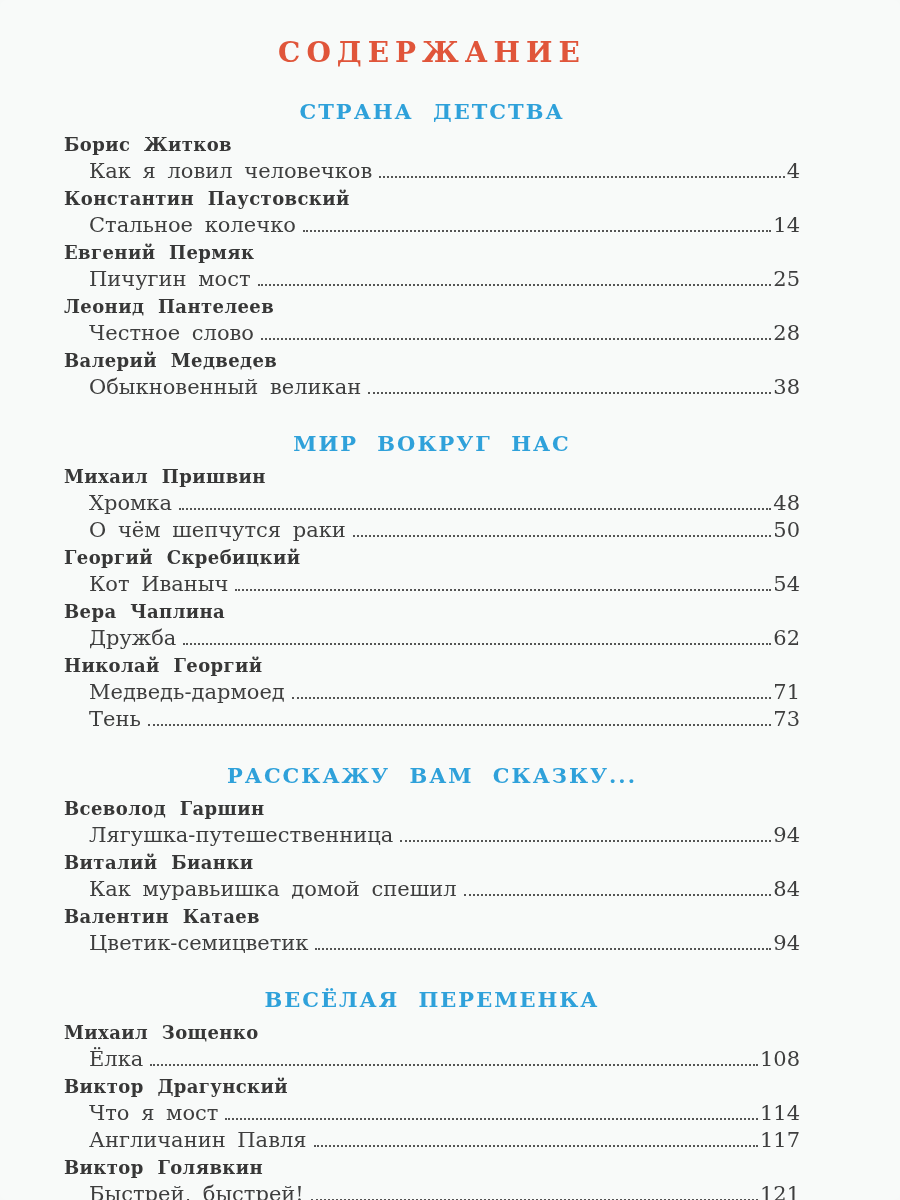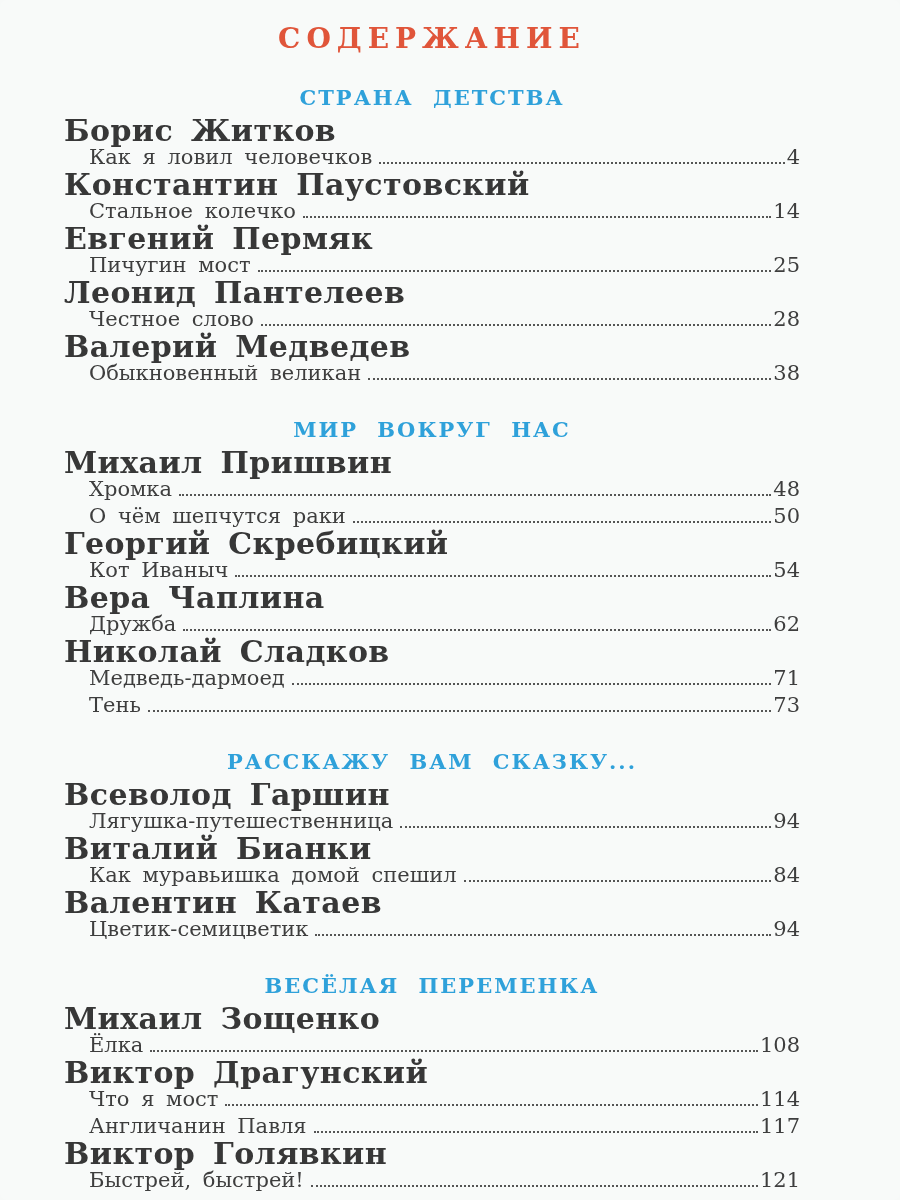--- a/index.html
+++ b/index.html
@@ -6,21 +6,21 @@
   body {
     width: 900px; height: 1200px;
     background: #f7f9f8;
     font-family: "DejaVu Serif", "Liberation Serif", serif;
     color: #3d3d3d;
     overflow: hidden;
   }
   .page {
     box-sizing: border-box;
     width: 900px; height: 1200px;
-    padding: 22px 100px 0 64px;
+    padding: 36px 100px 0 64px;
     background: #f8faf9;
     border-radius: 7px;
   }
   .page-title {
     margin: 0 0 16px 0;
     text-align: center;
     font-size: 28px;
     font-weight: bold;
     letter-spacing: 6px;
     color: #e0553a;
@@ -28,21 +28,21 @@
   .section-heading {
     margin: 30px 0 7px 0;
     text-align: center;
     font-size: 21px;
     font-weight: bold;
     letter-spacing: 2px;
     word-spacing: 10px;
     color: #2fa1da;
   }
   .author {
-    font-size: 30px;
+    font-size: 18px;
     font-weight: bold;
     line-height: 27px;
     color: #373737;
     letter-spacing: 0.4px;
     word-spacing: 7px;
   }
   .work {
     display: flex;
     align-items: baseline;
     padding-left: 25px;
@@ -131,21 +131,21 @@
       <span class="page-num">54</span>
     </div>
 
     <div class="author">Вера Чаплина</div>
     <div class="work">
       <span class="work-title">Дружба</span>
       <span class="leader"></span>
       <span class="page-num">62</span>
     </div>
 
-    <div class="author">Николай Сладков</div>
+    <div class="author">Николай Георгий</div>
     <div class="work">
       <span class="work-title">Медведь-дармоед</span>
       <span class="leader"></span>
       <span class="page-num">71</span>
     </div>
     <div class="work">
       <span class="work-title">Тень</span>
       <span class="leader"></span>
       <span class="page-num">73</span>
     </div>

